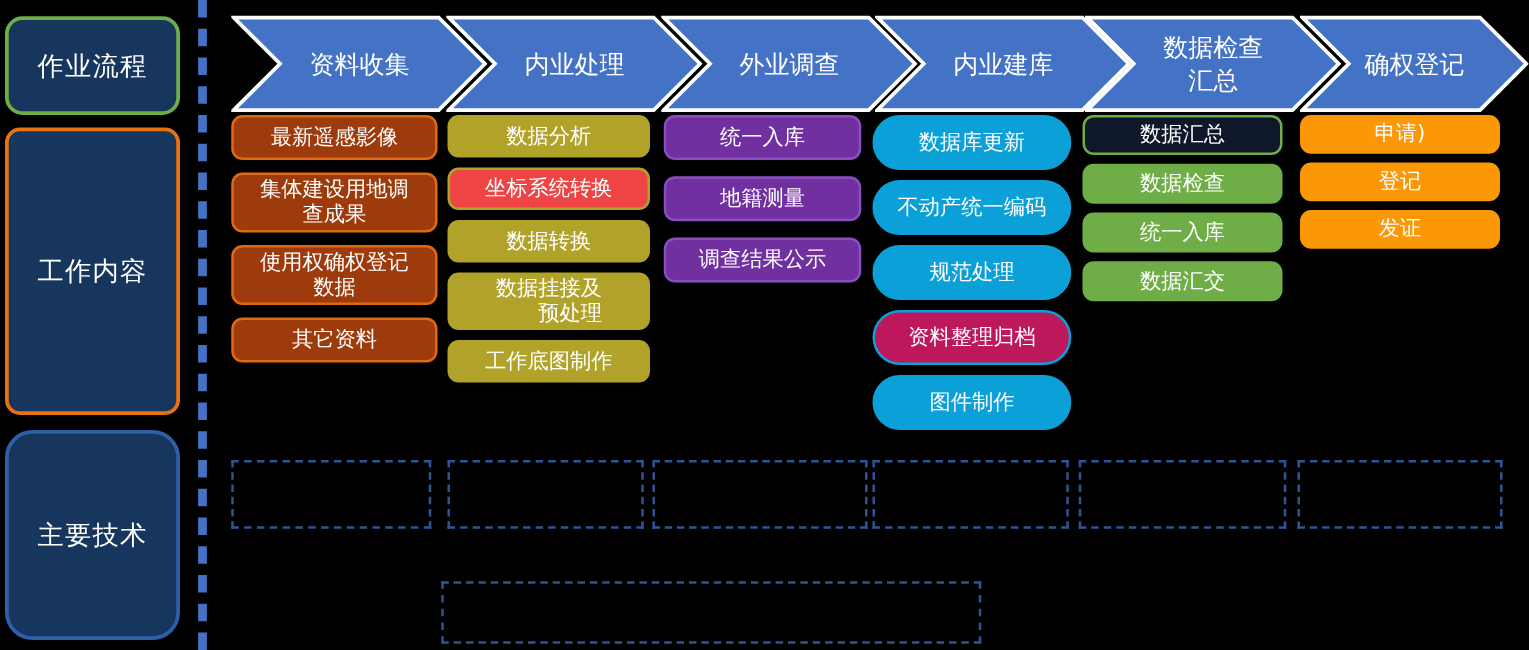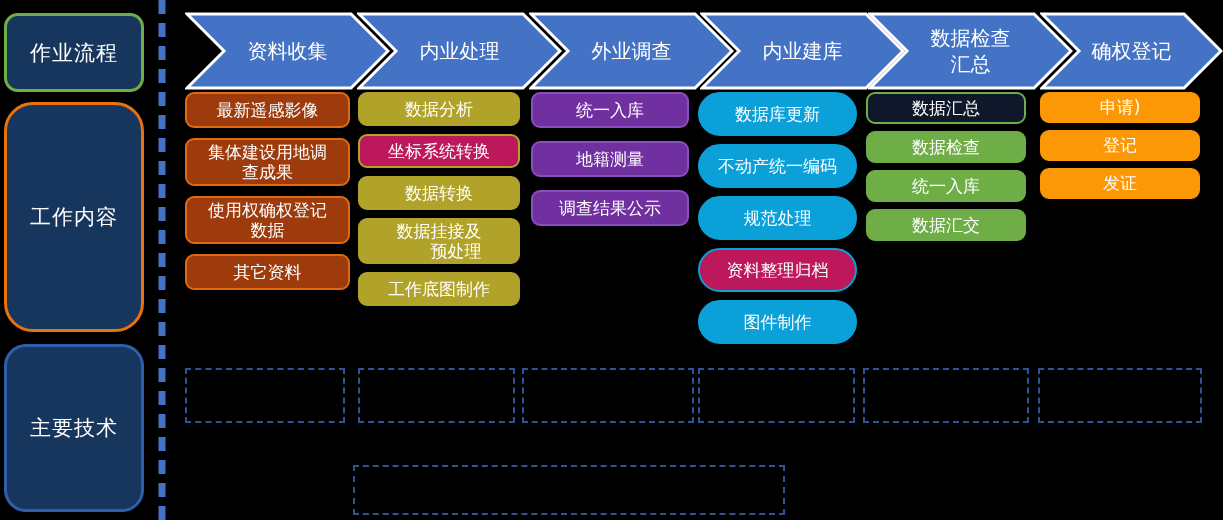--- a/index.html
+++ b/index.html
@@ -5,21 +5,21 @@
   html,body{margin:0;padding:0;background:#000;}
   body{width:1223px;height:520px;position:relative;overflow:hidden;
        font-family:"DejaVu Sans",sans-serif;color:#fff;}
   .abs{position:absolute;}
 
   
   .side-box{left:4px;width:134px;background:#17365D;border:3px solid #888;
             border-radius:16px;display:flex;align-items:center;justify-content:center;
             font-size:21px;letter-spacing:1px;}
   #side-0{top:13px;height:73px;border-radius:14px;}
-  #side-1{top:102px;height:224px;border-radius:29px;font-family:Liberation Mono, monospace;}
+  #side-1{top:102px;height:224px;border-radius:12px;font-family:Liberation Mono, monospace;}
   #side-2{top:344px;height:162px;border-radius:22px;}
 
   
   #separator{left:156px;top:0;width:12px;height:520px;}
 
   
   .chev{top:12px;height:78px;}
   .chev-label{top:12px;height:78px;display:flex;align-items:center;justify-content:center;
               font-size:20px;white-space:pre-line;text-align:center;line-height:1.3;}
 
@@ -101,21 +101,21 @@
 <div class="abs col" id="col-0">
   <div class="item" style="background: rgb(158, 59, 12); border-color: rgb(224, 106, 20);">最新遥感影像</div>
   <div class="item tall" style="background: rgb(158, 59, 12); border-color: rgb(224, 106, 20);">集体建设用地调
 查成果</div>
   <div class="item tall" style="background: rgb(158, 59, 12); border-color: rgb(224, 106, 20);">使用权确权登记
 数据</div>
   <div class="item" style="background: rgb(158, 59, 12); border-color: rgb(224, 106, 20);">其它资料</div>
 </div>
 <div class="abs col" id="col-1">
   <div class="item" style="background: rgb(177, 163, 42); border-color: rgb(177, 163, 42);">数据分析</div>
-  <div class="item" style="background: #be185d; border-color: rgb(177, 163, 42);">坐标系统转换</div>
+  <div class="item" style="background: #ef4444; border-color: rgb(177, 163, 42);">坐标系统转换</div>
   <div class="item" style="background: rgb(177, 163, 42); border-color: rgb(177, 163, 42);">数据转换</div>
   <div class="item tall" style="background: rgb(177, 163, 42); border-color: rgb(177, 163, 42); text-align: right;">数据挂接及
 预处理</div>
   <div class="item" style="background: rgb(177, 163, 42); border-color: rgb(177, 163, 42);">工作底图制作</div>
 </div>
 <div class="abs col" id="col-2">
   <div class="item" style="background: rgb(112, 48, 160); border-color: rgb(139, 78, 192);">统一入库</div>
   <div class="item" style="background: rgb(112, 48, 160); border-color: rgb(139, 78, 192);">地籍测量</div>
   <div class="item" style="background: rgb(112, 48, 160); border-color: rgb(139, 78, 192);">调查结果公示</div>
 </div>

